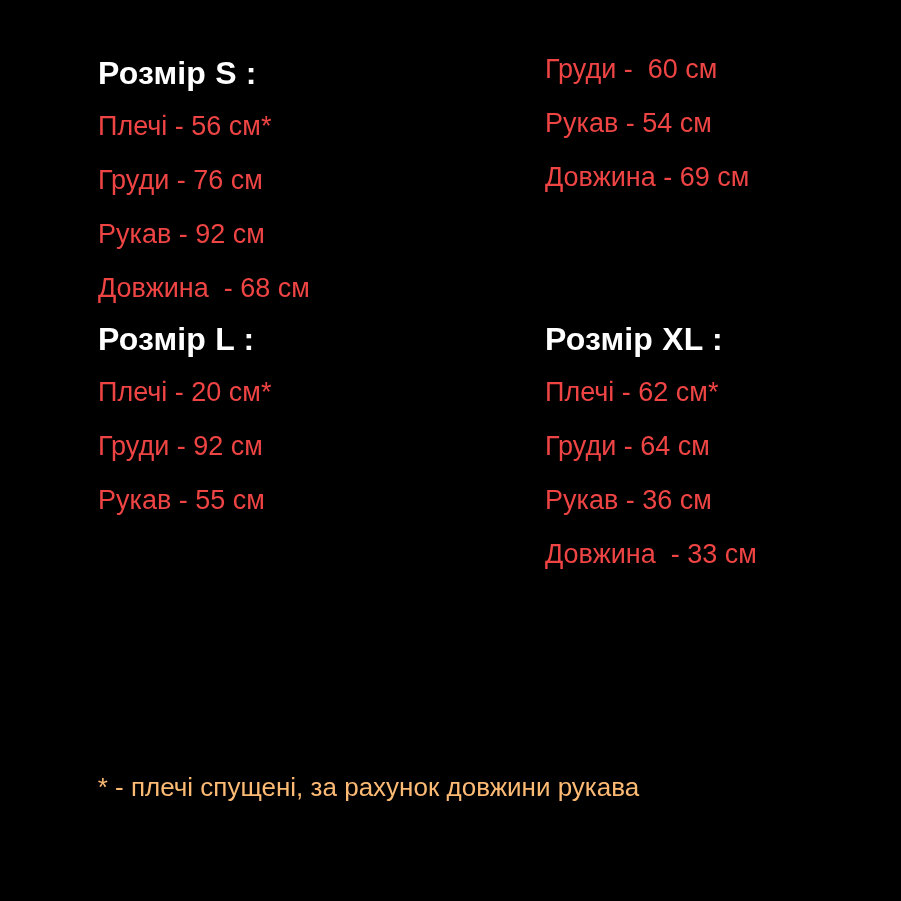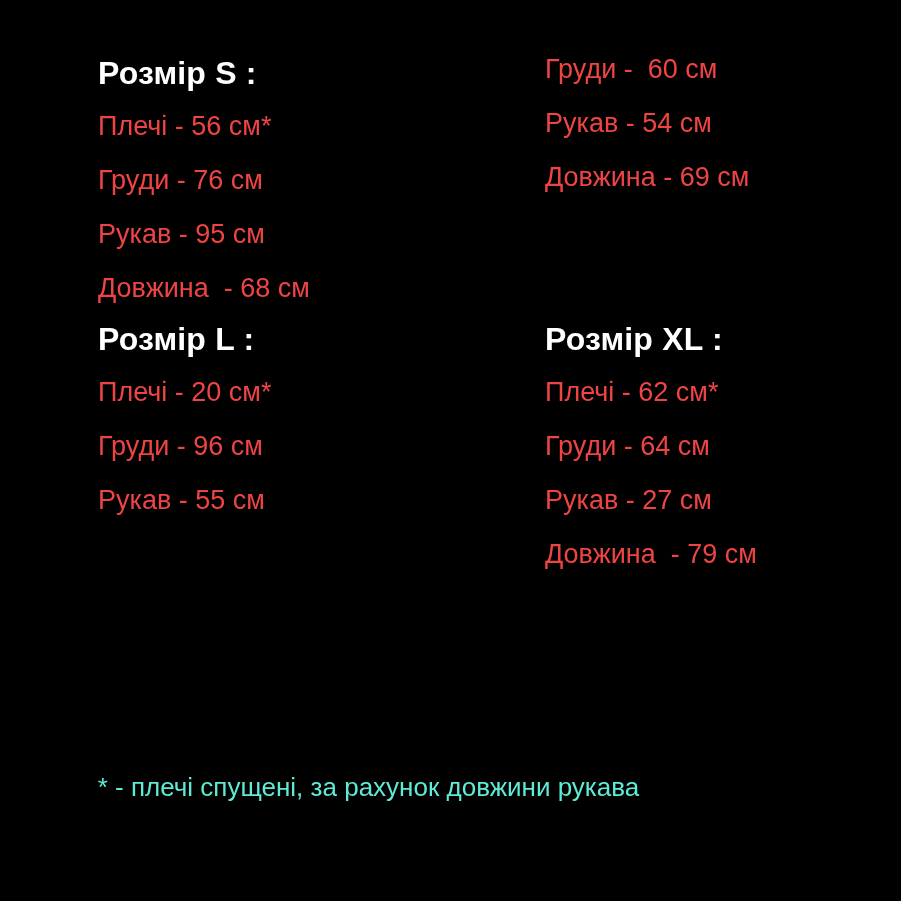--- a/index.html
+++ b/index.html
@@ -57,58 +57,58 @@
   .row:last-child {
     margin-bottom: 0;
   }
   .footnote {
     position: absolute;
     left: 0;
     top: 772px;
     width: 737px;
     text-align: center;
     font-size: 26px;
-    color: #5eead4;
+    color: #fdba74;
     line-height: 1.2;
     white-space: pre;
   }
 </style>
 </head>
 <body>
 
 <div class="sheet">
 
   <div class="grid">
 
     <div class="block">
       <div class="block-title">Розмір S :</div>
       <div class="row">Плечі - 56 см*</div>
       <div class="row">Груди - 76 см</div>
-      <div class="row">Рукав - 95 см</div>
+      <div class="row">Рукав - 92 см</div>
       <div class="row">Довжина  - 68 см</div>
     </div>
 
     <div class="block col2">
       <div class="row">Груди -  60 см</div>
       <div class="row">Рукав - 54 см</div>
       <div class="row">Довжина - 69 см</div>
     </div>
 
     <div class="block">
       <div class="block-title">Розмір L :</div>
       <div class="row">Плечі - 20 см*</div>
-      <div class="row">Груди - 96 см</div>
+      <div class="row">Груди - 92 см</div>
       <div class="row">Рукав - 55 см</div>
     </div>
 
     <div class="block col2">
       <div class="block-title">Розмір XL :</div>
       <div class="row">Плечі - 62 см*</div>
       <div class="row">Груди - 64 см</div>
-      <div class="row">Рукав - 27 см</div>
-      <div class="row">Довжина  - 79 см</div>
+      <div class="row">Рукав - 36 см</div>
+      <div class="row">Довжина  - 33 см</div>
     </div>
 
   </div>
 
   <div class="footnote">* - плечі спущені, за рахунок довжини рукава</div>
 
 </div>
 
 </body></html>

